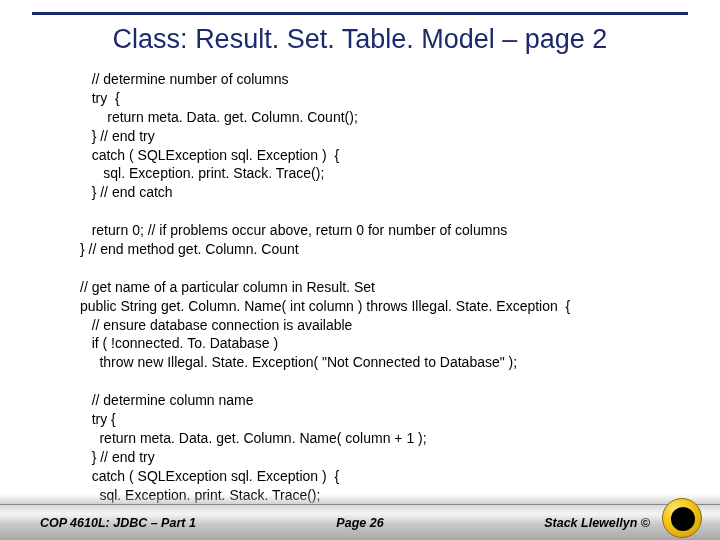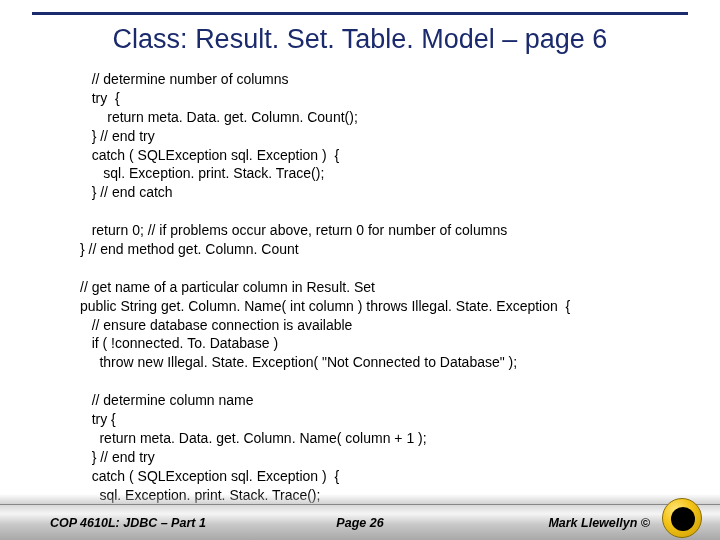--- a/index.html
+++ b/index.html
@@ -57,21 +57,21 @@
     border-top: 1px solid #888;
     display: flex;
     align-items: center;
     font-size: 12.5px;
     font-weight: bold;
     font-style: italic;
     color: #000;
   }
   .footer-left {
     position: absolute;
-    left: 50px;
+    left: 40px;
   }
   .footer-center {
     position: absolute;
     left: 50%;
     transform: translateX(-50%);
   }
   .footer-right {
     position: absolute;
     right: 70px;
   }
@@ -107,21 +107,21 @@
     height: 10px;
     background: linear-gradient(to bottom, rgba(255,255,255,0), rgba(180,180,180,0.6));
   }
 </style>
 </head>
 <body>
 
 <div class="slide">
   <div class="top-rule"></div>
 
-  <div class="title">Class:  Result. Set. Table. Model – page 6</div>
+  <div class="title">Class:  Result. Set. Table. Model – page 2</div>
 
   <div class="code-area">   // determine number of columns
    try  {
        return meta. Data. get. Column. Count();
    } // end try
    catch ( SQLException sql. Exception )  {
       sql. Exception. print. Stack. Trace();
    } // end catch
 
    return 0; // if problems occur above, return 0 for number of columns
@@ -139,21 +139,21 @@
    } // end try
    catch ( SQLException sql. Exception )  {
      sql. Exception. print. Stack. Trace();
    } // end catch</div>
 
   <div class="gradient-above-footer"></div>
 
   <div class="footer-bar">
     <span class="footer-left">COP 4610L: JDBC – Part 1</span>
     <span class="footer-center">Page 26</span>
-    <span class="footer-right">Mark Llewellyn ©</span>
+    <span class="footer-right">Stack Llewellyn ©</span>
   </div>
 
   <div class="logo">
     <div class="outer">
         <div class="inner"></div>
       </div>
   </div>
 </div>
 
 </body></html>

